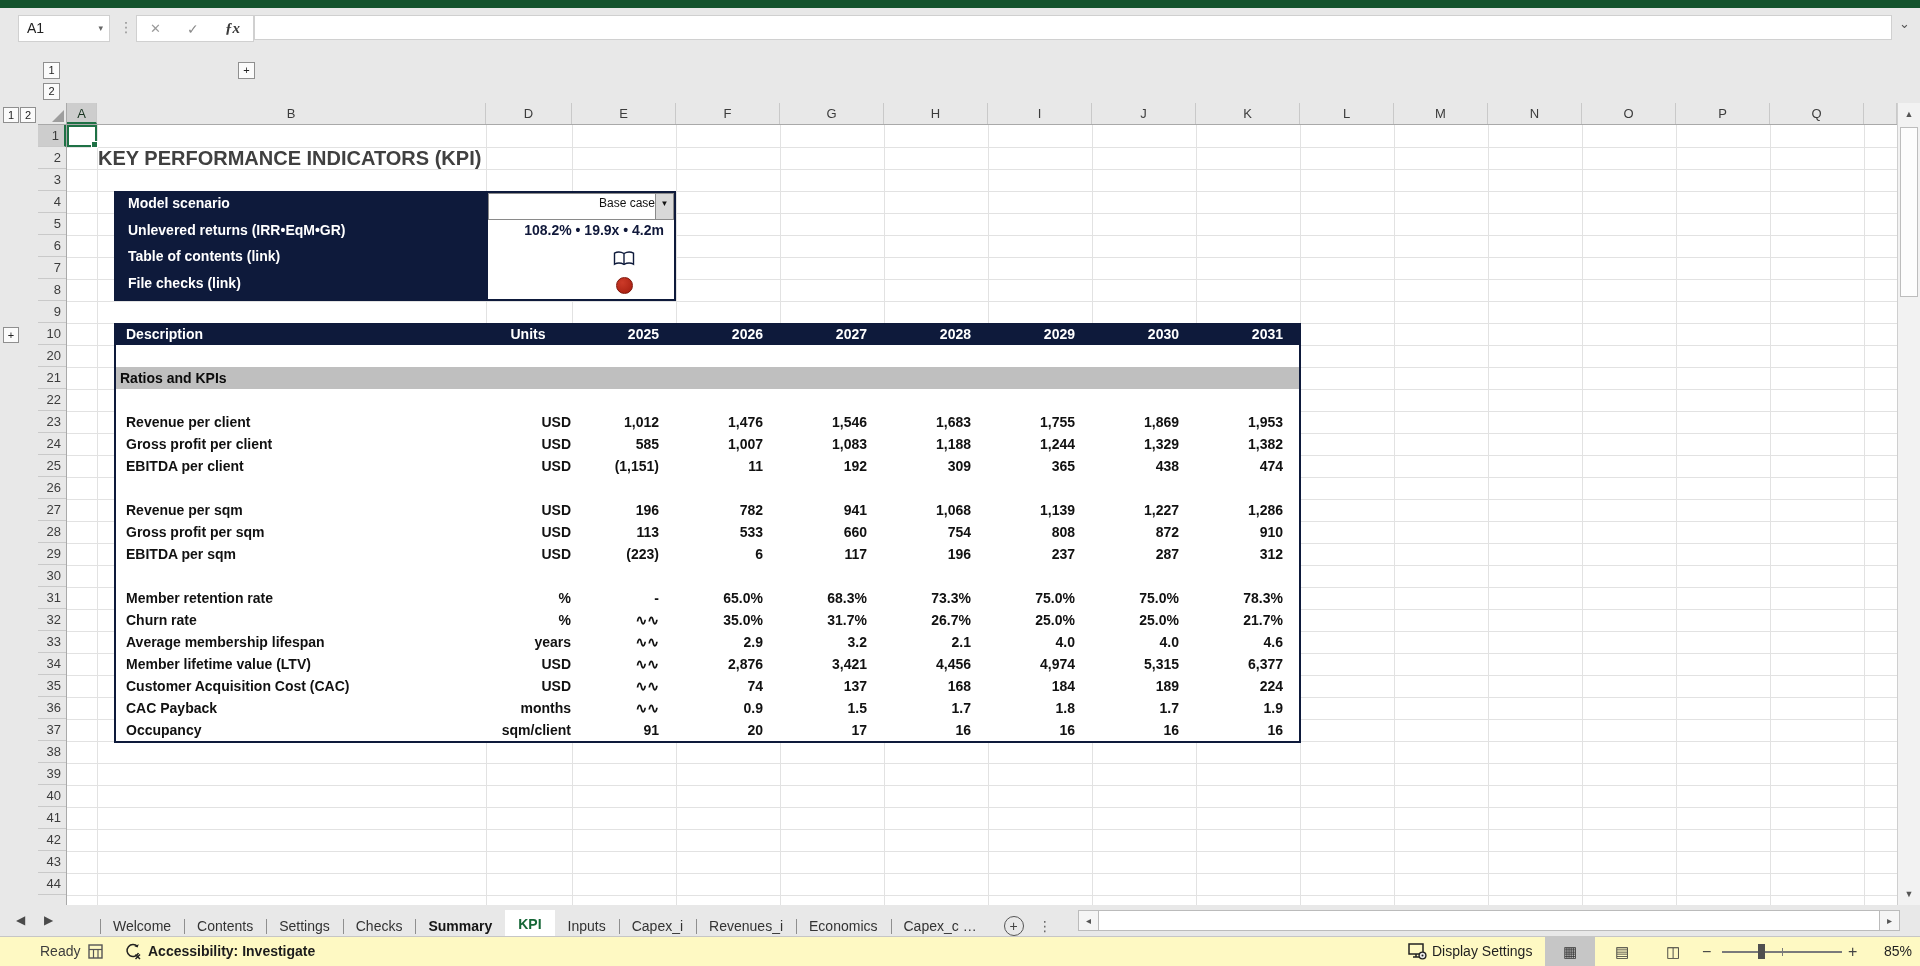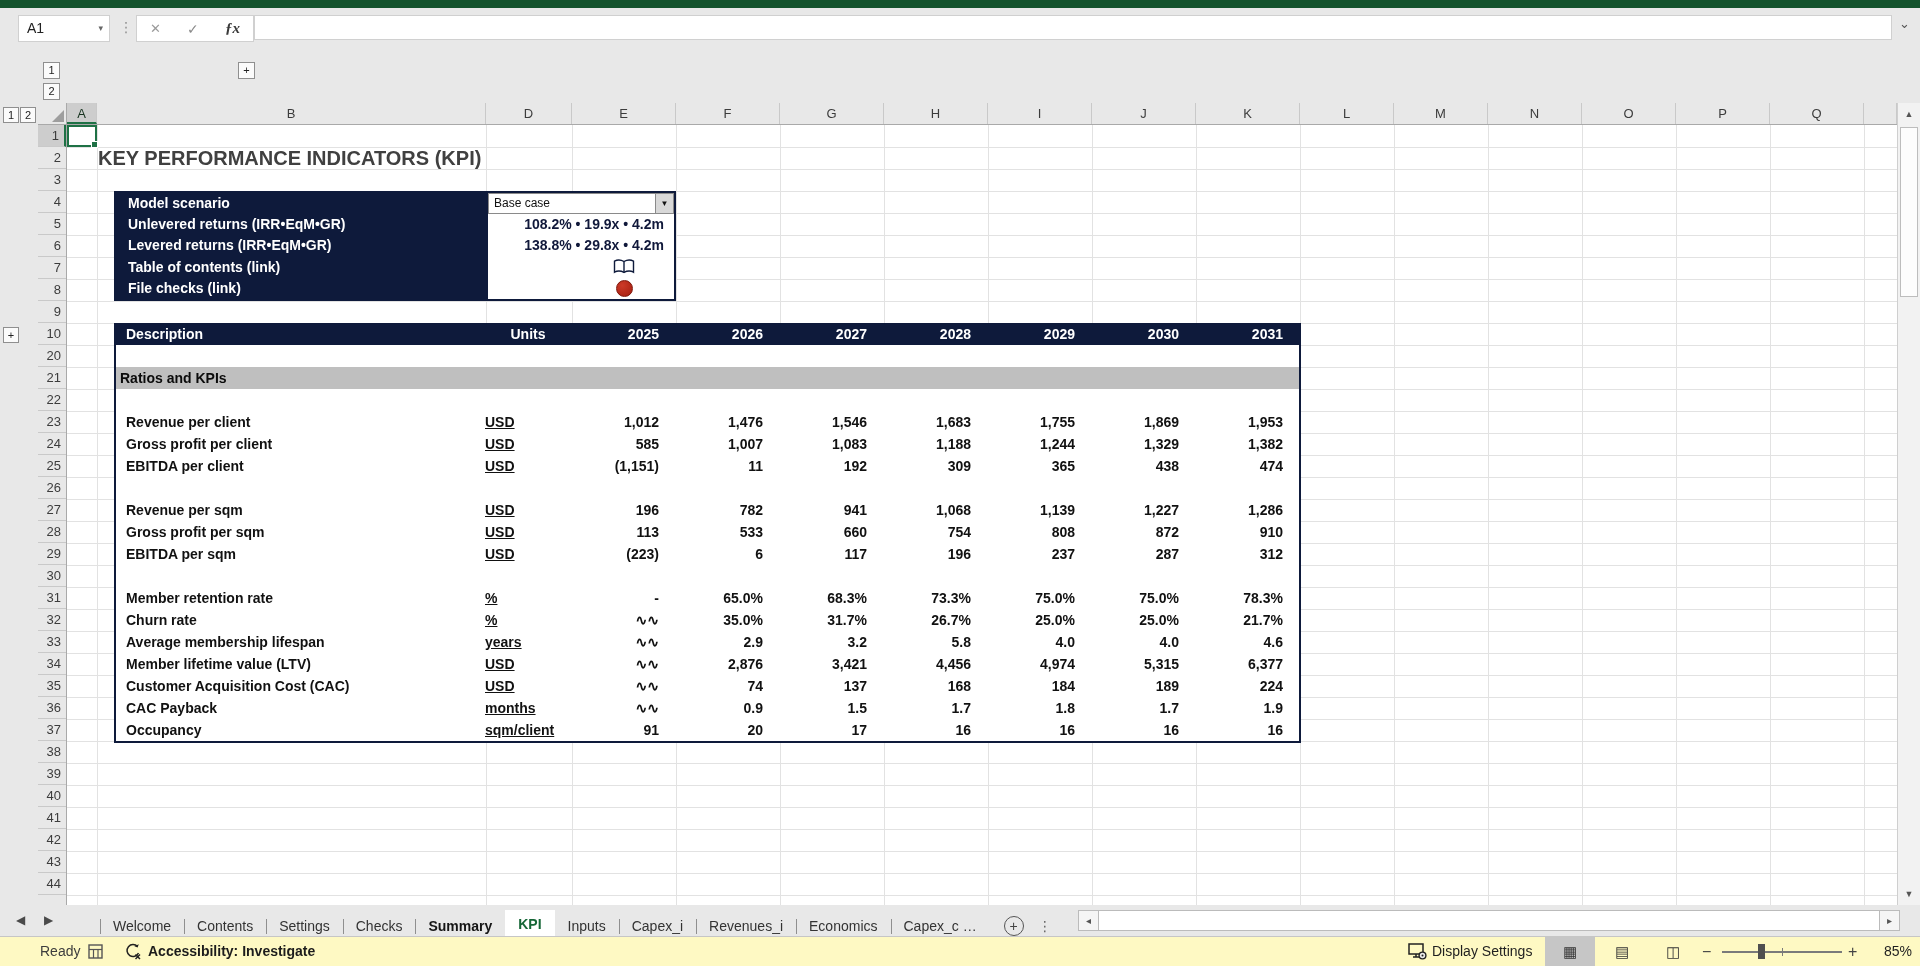--- a/index.html
+++ b/index.html
@@ -36,33 +36,33 @@
   #a1-sel{position:absolute;left:0;top:0;width:30px;height:22px;border:2px solid #1E7145;background:#FFF;box-sizing:border-box;z-index:3;}
   #a1-sel:after{content:"";position:absolute;right:-3px;bottom:-3px;width:5px;height:5px;background:#1E7145;border:1px solid #FFF;}
   #sheet-title{position:absolute;left:31px;top:22px;height:22px;line-height:22px;font-size:20px;font-weight:700;color:#404040;z-index:2;white-space:nowrap;}
   
   #scenario-panel{position:absolute;left:47px;top:66px;width:558px;height:106px;border:2px solid #0E1A3B;background:#0E1A3B;display:flex;flex-direction:column;z-index:2;}
   .sp-row{flex:1;display:flex;}
   .sp-label{width:372px;color:#FFF;font-size:14px;font-weight:700;line-height:21px;padding-left:12px;box-sizing:border-box;white-space:nowrap;}
   .sp-value{width:186px;background:#FFF;box-sizing:border-box;}
   .sp-text{text-align:right;padding-right:10px;line-height:21px;font-size:14px;font-weight:600;color:#10183a;white-space:nowrap;}
   .sp-dd{display:flex;align-items:stretch;}
-  .sp-dd-text{flex:1;background:#FFF;border:1px solid #8A8A8A;border-right:none;font-size:12px;line-height:19px;padding-left:5px;color:#111;box-sizing:border-box;}
+  .sp-dd-text{flex:1;background:#FFF;border:1px solid #8A8A8A;border-right:none;font-size:12px;line-height:19px;padding-left:5px;color:#111;box-sizing:border-box;text-align:right;}
   .sp-dd-btn{width:19px;background:#D8D8D8;border:1px solid #8A8A8A;text-align:center;line-height:19px;font-size:8px;color:#111;box-sizing:border-box;}
   .sp-ico{display:flex;align-items:center;}
   .red-dot{width:17px;height:17px;border-radius:50%;background:radial-gradient(circle at 35% 30%,#CC3A28,#A41D0F);border:1px solid #7E150A;box-sizing:border-box;}
   
   #kpi-table{position:absolute;left:47px;top:198px;width:1183px;border:2px solid #0E1A3B;border-top:none;background:#FFF;z-index:2;}
   #kt-head{height:22px;background:#0E1A3B;display:flex;color:#FFF;font-weight:700;font-size:14px;}
   .kh-desc{width:369px;padding-left:10px;line-height:22px;box-sizing:border-box;}
   .kh-units{width:86px;text-align:center;line-height:22px;}
   .kh-year{width:104px;text-align:right;padding-right:16px;line-height:22px;box-sizing:border-box;}
   .kt-row{height:22px;display:flex;font-size:14px;color:#111;}
   .kt-label{width:369px;padding-left:10px;line-height:22px;font-weight:700;box-sizing:border-box;white-space:nowrap;}
-  .kt-units{width:86px;text-align:left;line-height:22px;font-weight:600;text-decoration:underline;}
+  .kt-units{width:86px;text-align:right;line-height:22px;font-weight:600;}
   .kt-val{width:104px;text-align:right;padding-right:16px;line-height:22px;font-weight:600;box-sizing:border-box;}
   .kt-section{width:100%;background:#BFBFBF;font-weight:700;line-height:22px;padding-left:4px;box-sizing:border-box;color:#0b0b0b;}
   
   #v-scrollbar{position:absolute;left:1897px;top:103px;width:23px;height:802px;background:#F2F2F2;border-left:1px solid #CFCFCF;box-sizing:border-box;}
   .vsb-btn{position:absolute;left:0;width:22px;height:22px;text-align:center;line-height:22px;font-size:9px;color:#555;}
   #vsb-thumb{position:absolute;left:2px;top:24px;width:18px;height:170px;background:#FDFDFD;border:1px solid #BDBDBD;box-sizing:border-box;}
   
   #tab-bar{position:absolute;left:0;top:905px;width:1920px;height:31px;background:#E8E8E8;}
   #tab-prev{position:absolute;left:16px;top:0;line-height:31px;font-size:12px;color:#4a4a4a;}
   #tab-next{position:absolute;left:44px;top:0;line-height:31px;font-size:12px;color:#4a4a4a;}
@@ -197,24 +197,20 @@
           <div class="sp-value sp-dd">
             <div class="sp-dd-text">Base case</div>
             <div class="sp-dd-btn">▼</div>
           </div>
         </div>
         <div class="sp-row">
           <div class="sp-label">Unlevered returns (IRR•EqM•GR)</div>
           <div class="sp-value sp-text">108.2% • 19.9x • 4.2m</div>
         </div>
         <div class="sp-row">
-          <div class="sp-label">Levered returns (IRR•EqM•GR)</div>
-          <div class="sp-value sp-text">138.8% • 29.8x • 4.2m</div>
-        </div>
-        <div class="sp-row">
           <div class="sp-label">Table of contents (link)</div>
           <div class="sp-value sp-ico">
             <div style="margin-left: 125px; height: 16px;"><svg width="22" height="16" viewBox="0 0 22 16">
                 <path d="M11 2.5 C8 0.8 4 0.8 1.5 2.2 L1.5 13.2 C4 11.8 8 11.8 11 13.4 C14 11.8 18 11.8 20.5 13.2 L20.5 2.2 C18 0.8 14 0.8 11 2.5 Z" fill="#FFF" stroke="#0E1A3B" stroke-width="1.4"></path>
                 <line x1="11" y1="2.5" x2="11" y2="13.4" stroke="#0E1A3B" stroke-width="1.4"></line>
               </svg></div>
           </div>
         </div>
         <div class="sp-row">
           <div class="sp-label">File checks (link)</div>
@@ -330,21 +326,21 @@
             <div class="kt-val">25.0%</div>
             <div class="kt-val">25.0%</div>
             <div class="kt-val">21.7%</div>
           </div>
           <div class="kt-row">
             <div class="kt-label">Average membership lifespan</div>
             <div class="kt-units">years</div>
             <div class="kt-val">∿∿</div>
             <div class="kt-val">2.9</div>
             <div class="kt-val">3.2</div>
-            <div class="kt-val">5.8</div>
+            <div class="kt-val">2.1</div>
             <div class="kt-val">4.0</div>
             <div class="kt-val">4.0</div>
             <div class="kt-val">4.6</div>
           </div>
           <div class="kt-row">
             <div class="kt-label">Member lifetime value (LTV)</div>
             <div class="kt-units">USD</div>
             <div class="kt-val">∿∿</div>
             <div class="kt-val">2,876</div>
             <div class="kt-val">3,421</div>

